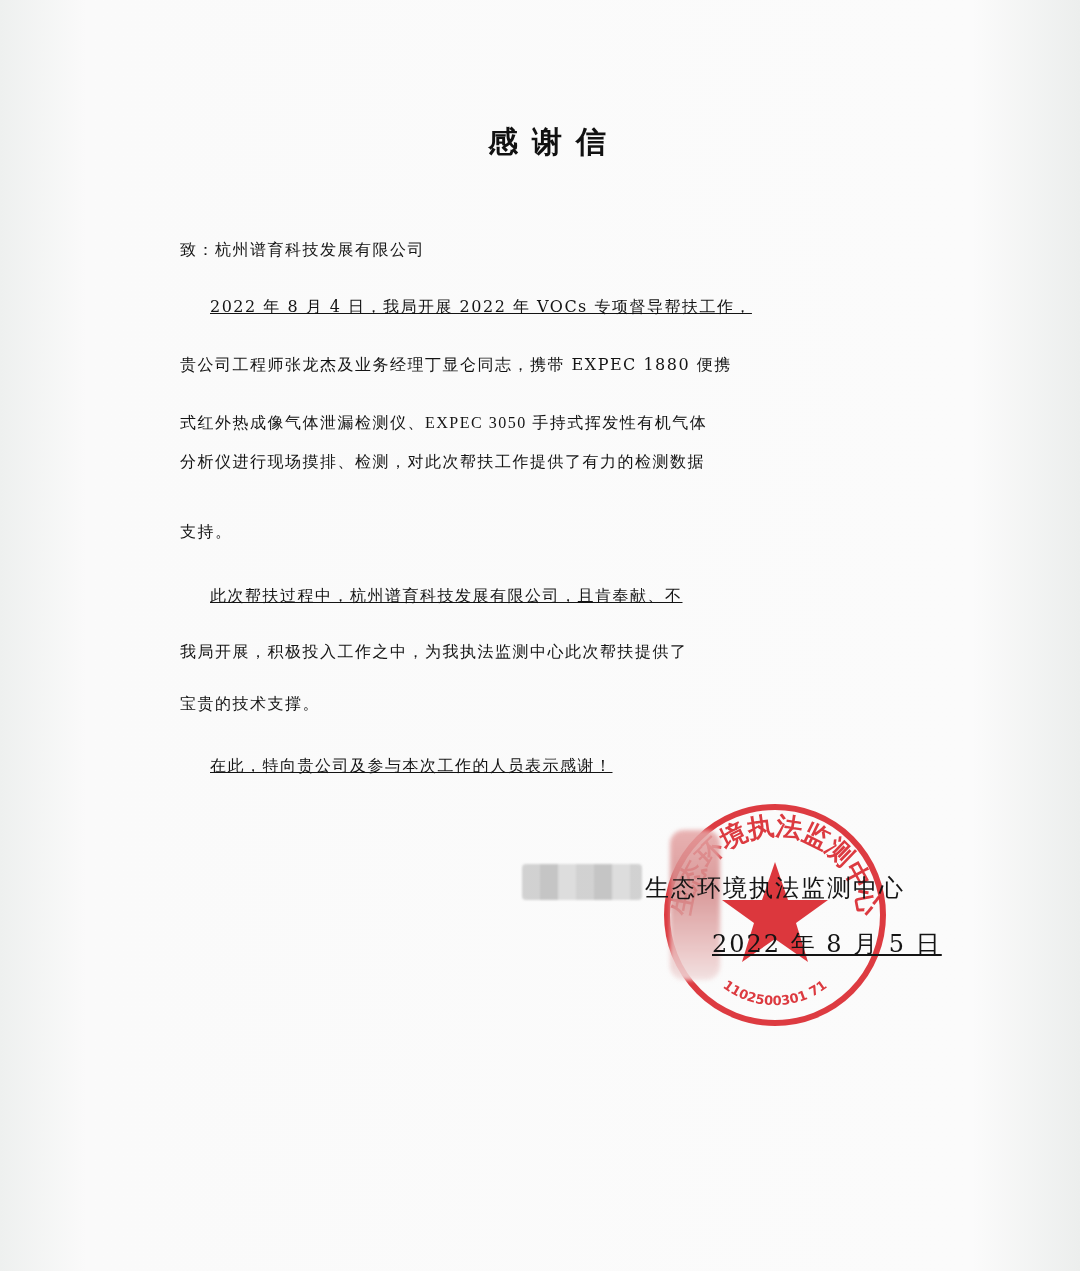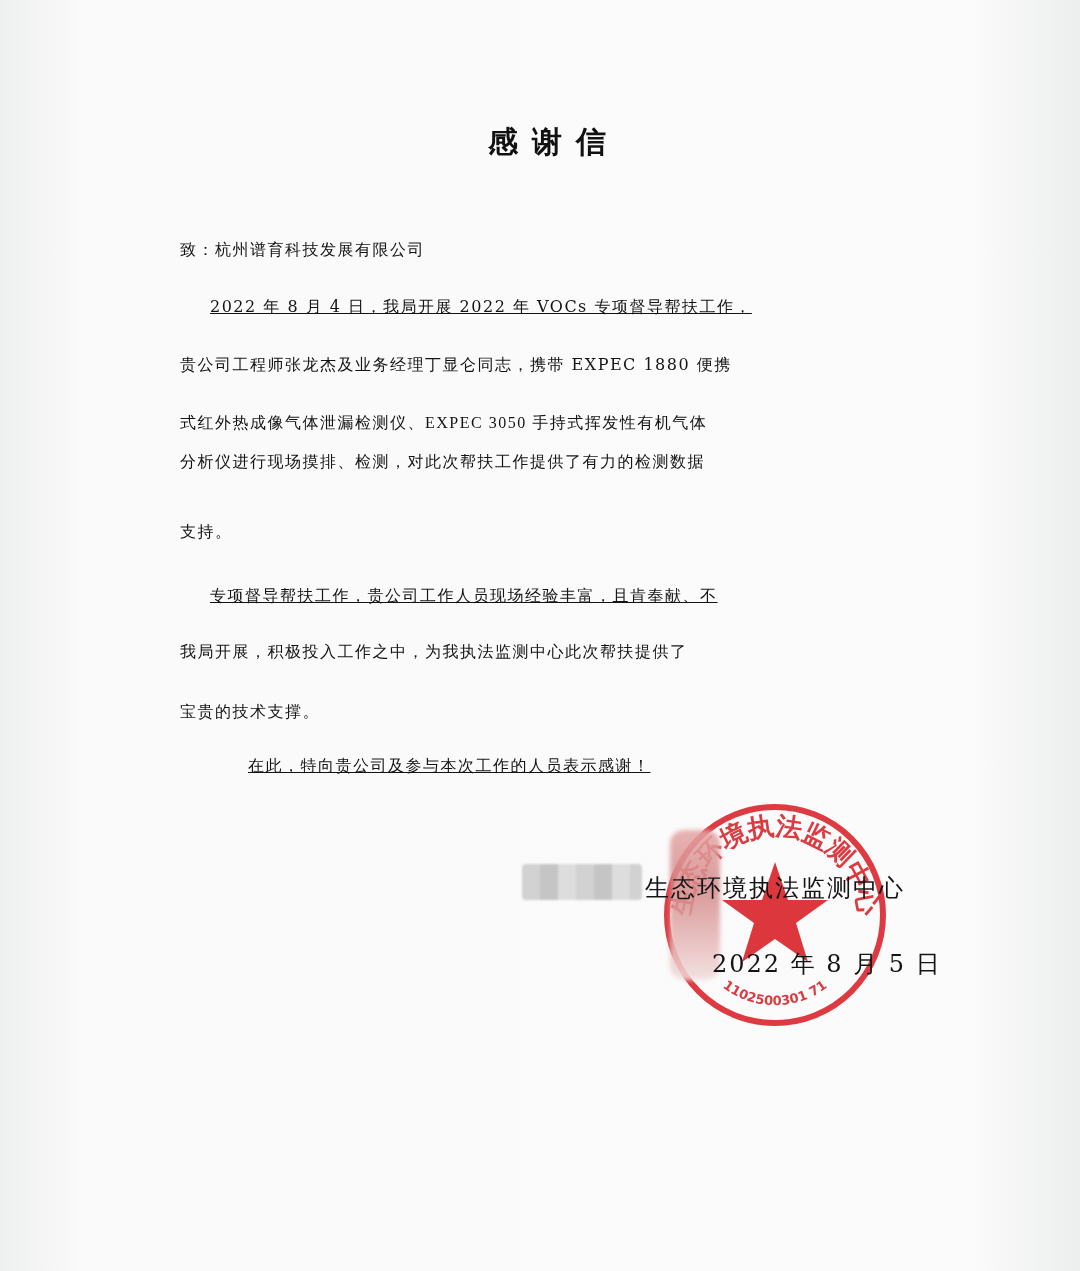--- a/index.html
+++ b/index.html
@@ -27,42 +27,42 @@
     position:absolute; left:522px; top:864px; width:120px; height:36px;
     background: repeating-linear-gradient(90deg,#c8c8c8 0 18px,#b8b8b8 18px 36px,#d6d6d6 36px 54px);
     opacity:.8; filter:blur(1px); border-radius:4px;
   }
   .blur2 {
     position:absolute; left:670px; top:830px; width:50px; height:150px;
     background: linear-gradient(180deg,#e6a6a6,#d48a8a 40%,#e9c0c0 80%,#f1dede);
     opacity:.85; filter:blur(2px); border-radius:14px;
   }
   .sig-org { position:absolute; left:645px; top:872px; font-size:24px; letter-spacing:2px; }
-  .sig-date { position:absolute; left:712px; top:948px; font-size:24px; letter-spacing:2px; }
+  .sig-date { position:absolute; left:712px; top:928px; font-size:24px; letter-spacing:2px;text-decoration:underline; }
   .stamp { position:absolute; left:660px; top:800px; width:230px; height:230px; }
 </style>
 </head>
 <body>
 
 <div class="page">
   <div class="title">感谢信</div>
 
   <div class="line" style="top:240px;">致：杭州谱育科技发展有限公司</div>
 
   <div class="line indent" style="top:297px;">2022 年 8 月 4 日，我局开展 2022 年 VOCs 专项督导帮扶工作，</div>
   <div class="line" style="top:355px;">贵公司工程师张龙杰及业务经理丁显仑同志，携带 EXPEC 1880 便携</div>
   <div class="line" style="top:413px;font-family:Liberation Serif, serif;">式红外热成像气体泄漏检测仪、EXPEC 3050 手持式挥发性有机气体</div>
   <div class="line" style="top:452px;">分析仪进行现场摸排、检测，对此次帮扶工作提供了有力的检测数据</div>
   <div class="line" style="top:522px;">支持。</div>
 
-  <div class="line indent" style="top:586px;">专项督导帮扶工作，贵公司工作人员现场经验丰富，且肯奉献、不</div>
+  <div class="line indent" style="top:586px;">此次帮扶过程中，杭州谱育科技发展有限公司，且肯奉献、不</div>
   <div class="line" style="top:642px;">我局开展，积极投入工作之中，为我执法监测中心此次帮扶提供了</div>
-  <div class="line" style="top:694px;margin-top:8px;">宝贵的技术支撑。</div>
+  <div class="line" style="top:694px;">宝贵的技术支撑。</div>
 
-  <div class="line indent" style="top:756px;margin-left:38px;">在此，特向贵公司及参与本次工作的人员表示感谢！</div>
+  <div class="line indent" style="top:756px;">在此，特向贵公司及参与本次工作的人员表示感谢！</div>
 
   <div class="blur"></div>
 
   <svg class="stamp" viewBox="0 0 230 230">
     <defs>
       <path id="arcTop" d="M 30 120 A 85 85 0 0 1 200 120"></path>
       <path id="arcBot" d="M 50 175 A 85 85 0 0 0 180 175"></path>
     </defs>
     <circle cx="115" cy="115" r="108" fill="none" stroke="#d9262c" stroke-width="6" opacity="0.9"></circle>
     <polygon points="115,62 128,100 168,100 136,123 148,162 115,139 82,162 94,123 62,100 102,100" fill="#d9262c" opacity="0.92"></polygon>

